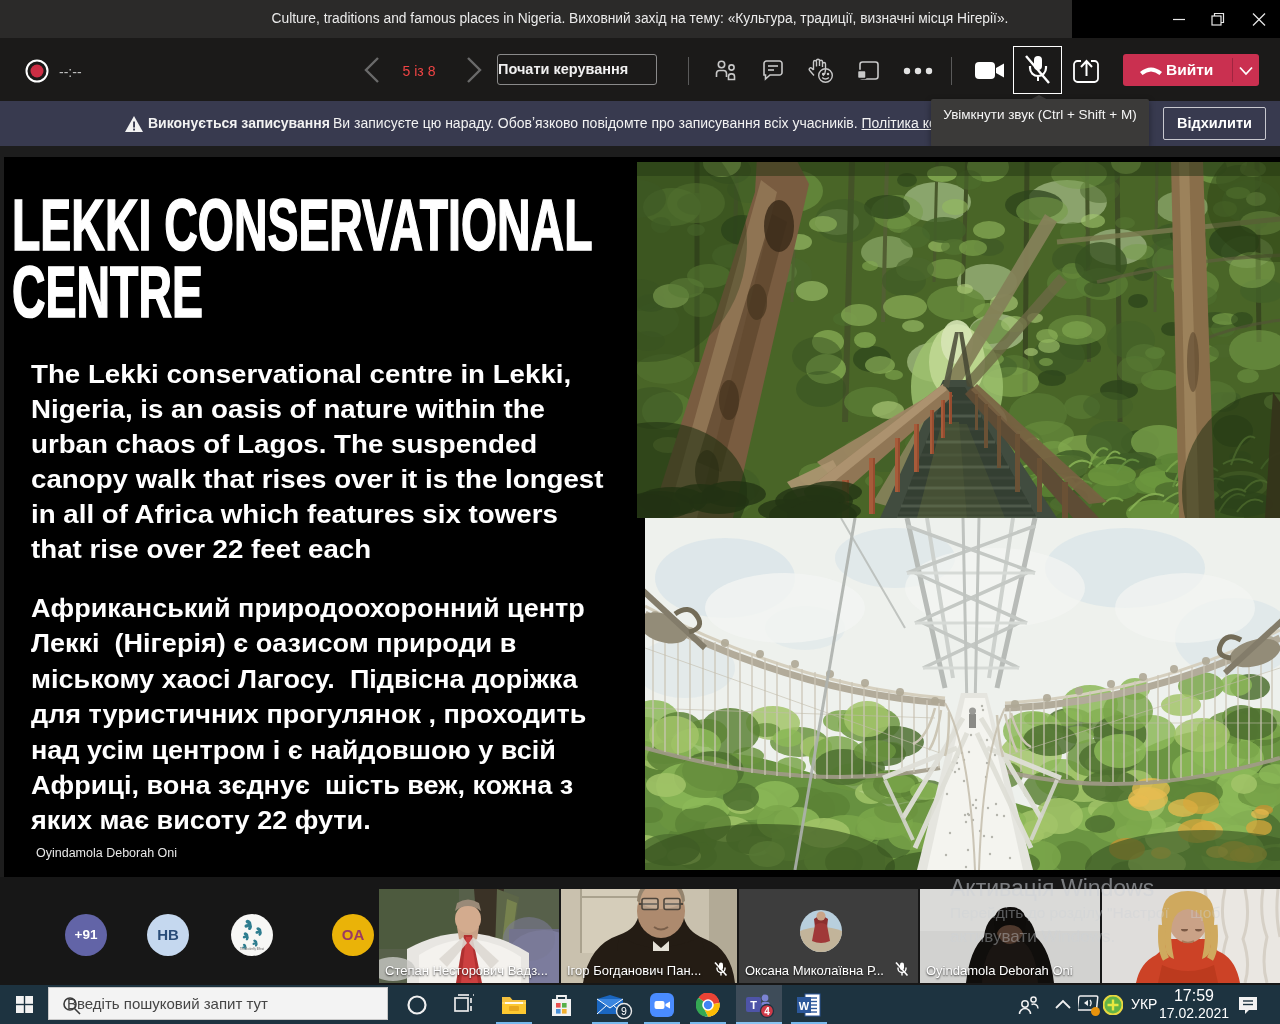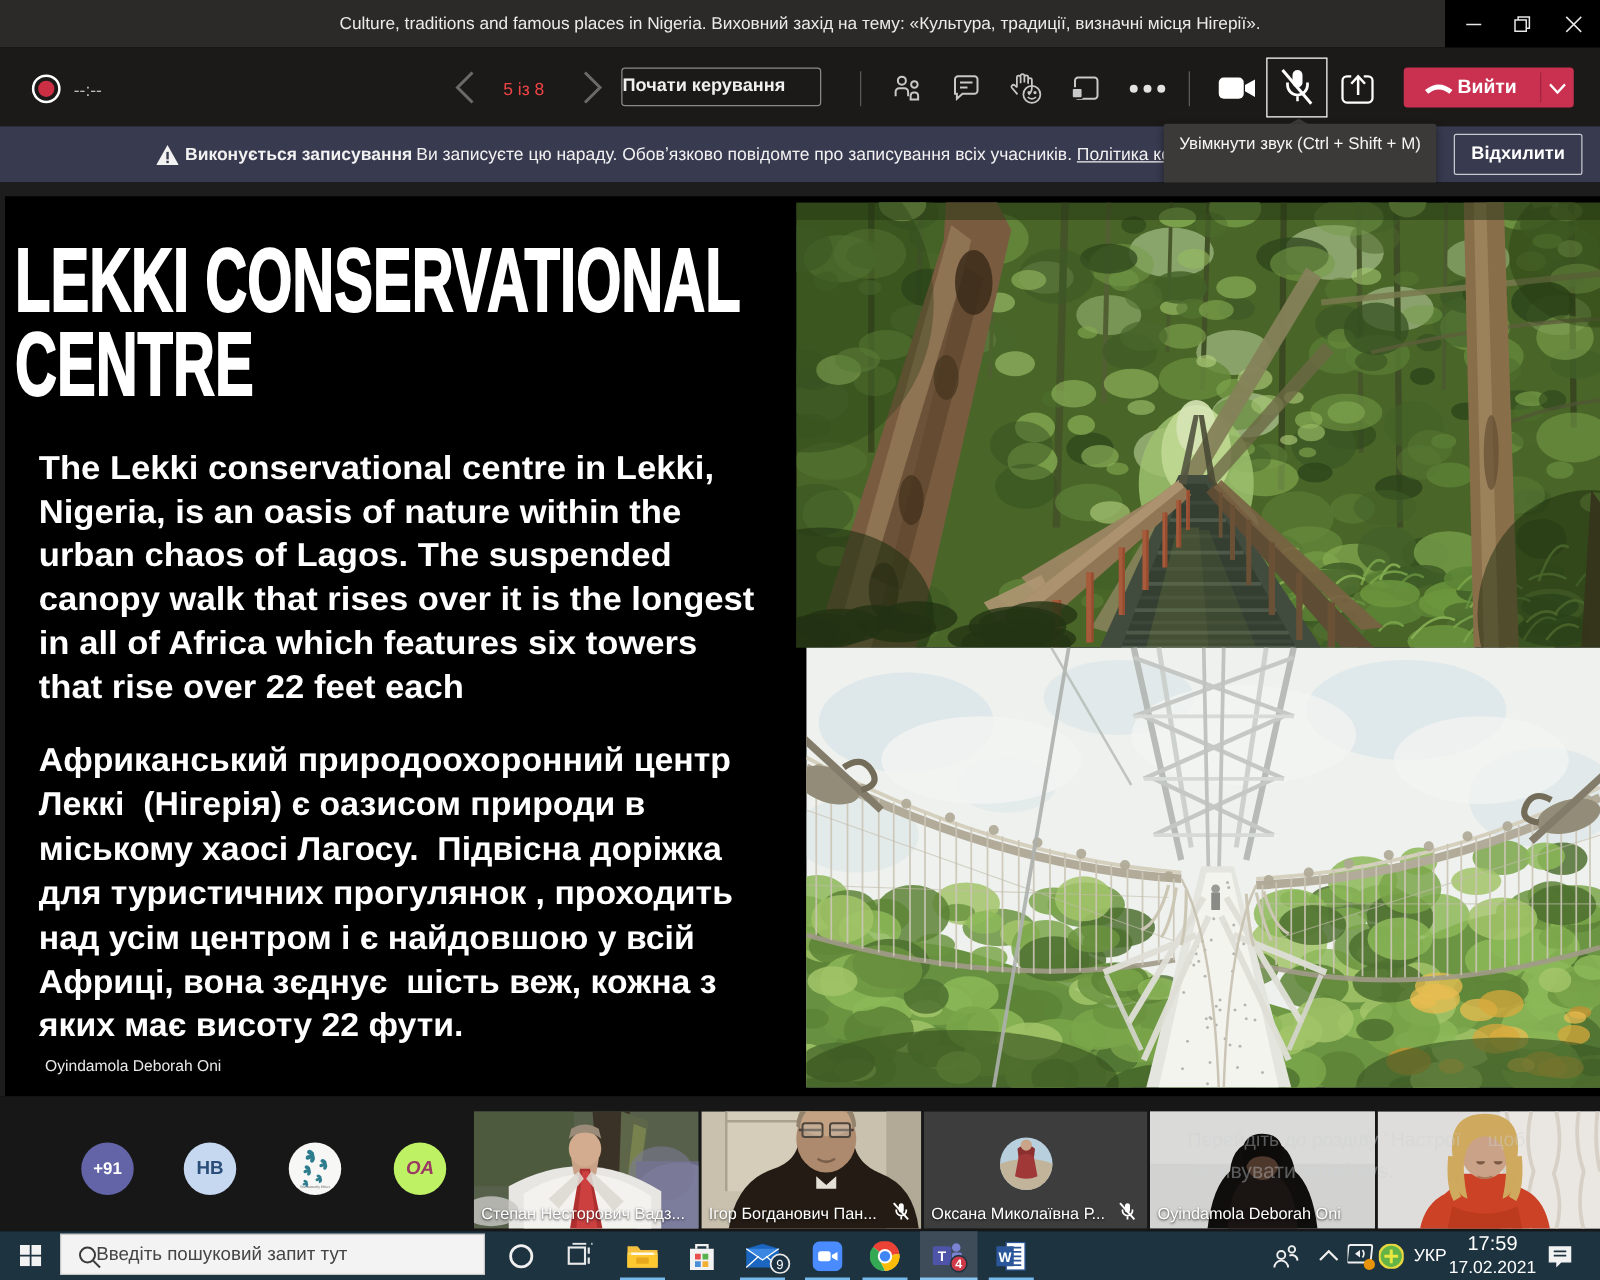--- a/index.html
+++ b/index.html
@@ -1,20 +1,20 @@
 <!DOCTYPE html>
 <html><head>
 <meta charset="utf-8">
 <style>
   html,body{margin:0;padding:0;width:1280px;height:1024px;overflow:hidden;background:#000;
     font-family:"Liberation Sans",sans-serif;}
   .abs{position:absolute;}
   #stage{position:relative;width:1280px;height:1024px;}
   
-  #titlebar{left:0;top:0;width:1156px;height:38px;background:#2b2a29;color:#e9e9e9;}
+  #titlebar{left:0;top:0;width:1072px;height:38px;background:#2b2a29;color:#e9e9e9;}
   #titletext{left:0;top:0;width:1280px;height:38px;line-height:38px;text-align:center;
     font-size:13.8px;color:#ebebeb;white-space:nowrap;}
   
   #toolbar{left:0;top:38px;width:1280px;height:63px;background:#1b1a19;color:#d8d8d8;}
   .tbtext{font-size:15px;color:#ef4444;}
   
   #banner{left:0;top:101px;width:1280px;height:45px;background:#383a4f;color:#f2f2f2;font-size:14px;}
   
   #content{left:0;top:146px;width:1280px;height:731px;background:#1d1d1d;}
   #slide{left:4px;top:11px;width:1276px;height:720px;background:#000;}
@@ -890,21 +890,21 @@
         <g fill="#2e7d8f">
           <path d="M0 0 q-3 -3.4 -5 -1.4 q-1.4 2 2 3.4 q-4 0 -3.4 2.7 q0.7 2 4 0 q-1.4 2.7 0.7 3.4 q2 0 2.7 -3.4 Z" transform="translate(20 8)"></path>
           <path d="M0 0 q-3 -3.4 -5 -1.4 q-1.4 2 2 3.4 q-4 0 -3.4 2.7 q0.7 2 4 0 q-1.4 2.7 0.7 3.4 q2 0 2.7 -3.4 Z" transform="translate(30 15) scale(.85)"></path>
           <path d="M0 0 q-3 -3.4 -5 -1.4 q-1.4 2 2 3.4 q-4 0 -3.4 2.7 q0.7 2 4 0 q-1.4 2.7 0.7 3.4 q2 0 2.7 -3.4 Z" transform="translate(17 20) scale(.8)"></path>
           <path d="M0 0 q-3 -3.4 -5 -1.4 q-1.4 2 2 3.4 q-4 0 -3.4 2.7 q0.7 2 4 0 q-1.4 2.7 0.7 3.4 q2 0 2.7 -3.4 Z" transform="translate(26 27) scale(.7)"></path>
           <path d="M0 0 q-3 -3.4 -5 -1.4 q-1.4 2 2 3.4 q-4 0 -3.4 2.7 q0.7 2 4 0 q-1.4 2.7 0.7 3.4 q2 0 2.7 -3.4 Z" transform="translate(15 31) scale(.6)"></path>
         </g>
         <text x="21" y="36" text-anchor="middle" font-size="2.6" fill="#888" font-family="Liberation Sans">The Butterfly Effect</text>
       </svg>
     </div>
-    <div class="avatar" style="left:315px;background:#bef264;color:#9b3a62;font-style:italic;">OA</div>
+    <div class="avatar" style="left:332px;background:#eab308;color:#9b3a62;">OA</div>
 
     <div class="vtile" style="left:379px;width:180px;">
       <svg width="180" height="94" viewBox="0 0 180 94">
         <rect width="180" height="94" fill="#57604a"></rect>
         <rect x="0" y="0" width="80" height="60" fill="#4d5a3e"></rect>
         <path d="M95 0 h30 l-6 50 h-20 Z" fill="#3a3226"></path>
         <path d="M118 0 l22 8 -8 60 -16 -6 Z" fill="#5d6648"></path>
         <path d="M128 10 l10 4 -6 44 -9 -4 Z" fill="#77824e"></path>
         <rect x="130" y="40" width="50" height="54" fill="#6a6a82"></rect>
         <ellipse cx="165" cy="75" rx="40" ry="34" fill="#8585a8" opacity=".7"></ellipse>
@@ -983,20 +983,21 @@
         <path d="M34 94 Q38 74 54 66 Q62 60 64 50 L108 50 Q110 60 120 64 Q134 72 138 94 Z" fill="#cc4226"></path>
         <path d="M56 94 L60 76 Q86 88 112 76 L116 94 Z" fill="#bc3a1e"></path>
         <ellipse cx="86" cy="30" rx="20" ry="24" fill="#caa287"></ellipse>
         <path d="M60 36 q-4 -34 26 -34 q30 0 26 34 l-4 26 q-2 6 -8 8 q10 -48 -14 -50 q-24 2 -14 50 q-6 -2 -8 -8 Z" fill="#cfa95e"></path>
         <path d="M60 36 q-2 24 4 34 M112 36 q2 24 -4 34" stroke="#cfa95e" stroke-width="7" fill="none"></path>
         <path d="M79 40 a3.5 2.5 0 0 0 7 0 M93 40 a3.5 2.5 0 0 0 7 0" fill="#7a5844"></path>
         <path d="M80 52 q6 3 12 0" stroke="#a87858" stroke-width="1.5" fill="none"></path>
       </svg>
     </div>
   </div>
+  <div id="wm1" class="abs">Активація Windows</div>
   <div id="wm2" class="abs">Перейдіть до розділу "Настрої&nbsp;&nbsp;&nbsp;&nbsp;&nbsp;щоб</div>
   <div id="wm3" class="abs">активувати Windows.</div>
 
   <div id="taskbar" class="abs">
 
     <svg class="abs" style="left:16px;top:11px" width="17" height="17">
       <rect x="0" y="0" width="7.8" height="7.8" fill="#f2f2f2"></rect>
       <rect x="9.2" y="0" width="7.8" height="7.8" fill="#f2f2f2"></rect>
       <rect x="0" y="9.2" width="7.8" height="7.8" fill="#f2f2f2"></rect>
       <rect x="9.2" y="9.2" width="7.8" height="7.8" fill="#f2f2f2"></rect>
@@ -1119,15 +1120,15 @@
         <line x1="5" y1="6" x2="15" y2="6"></line>
           <line x1="5" y1="9.5" x2="15" y2="9.5"></line>
       </g>
     </svg>
   </div>
   <div id="searchbox" class="abs">
     <svg class="abs" style="left:13px;top:8px" width="20" height="20" fill="none" stroke="#3a3a3a" stroke-width="1.6">
       <circle cx="8" cy="8" r="6"></circle>
       <line x1="12.5" y1="12.5" x2="18" y2="18"></line>
     </svg>
-    <span style="margin-left:28px;">Введіть пошуковий запит тут</span>
+    <span style="margin-left:18px;">Введіть пошуковий запит тут</span>
   </div>
 </div>
 
 </body></html>

